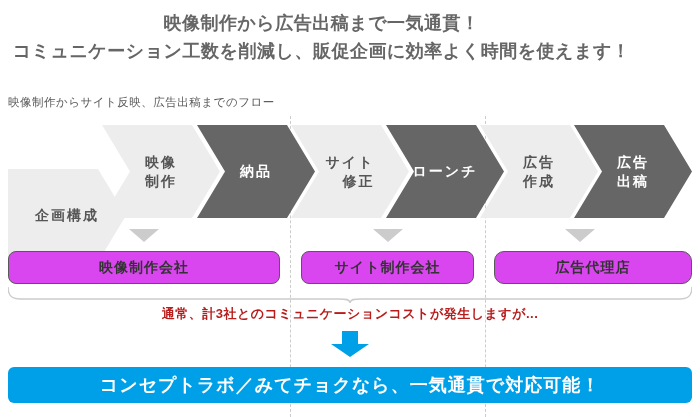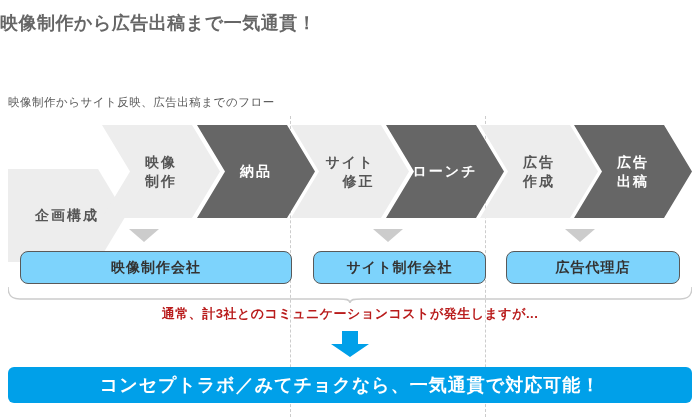--- a/index.html
+++ b/index.html
@@ -7,21 +7,21 @@
     width:700px;height:417px;
     background:#ffffff;
     font-family:"Liberation Sans","DejaVu Sans",sans-serif;
     position:relative;
     overflow:hidden;
   }
   .stage{position:absolute;inset:0;width:700px;height:417px;}
 
   
   .title{
-    position:absolute;left:0;width:643px;text-align:left;
+    position:absolute;left:0;width:643px;text-align:center;
     font-size:18px;font-weight:bold;color:#666666;letter-spacing:.5px;
   }
   .title.l1{top:11px;}
   .title.l2{top:39px;}
   .flow-caption{
     position:absolute;left:8px;top:95px;
     font-size:11.5px;font-weight:normal;color:#595959;letter-spacing:.5px;
   }
 
   
@@ -58,29 +58,28 @@
     border-left:15px solid transparent;border-right:15px solid transparent;
     border-top:13px solid #cccccc;
   }
   .tri.t1{left:129px;}
   .tri.t2{left:373px;}
   .tri.t3{left:565px;}
 
   
   .company{
     position:absolute;top:251px;height:33px;z-index:1;
-    background:#7dd3fc;border:1.5px solid #595959;border-radius:8px;
+    background:#d946ef;border:1.5px solid #595959;border-radius:8px;
     display:flex;align-items:center;justify-content:center;
     font-size:14px;font-weight:bold;color:#333333;letter-spacing:1px;
     box-sizing:border-box;
-    margin-left:12px;
   }
   .company.b1{left:8px;width:272px;}
   .company.b2{left:301px;width:173px;}
-  .company.b3{left:494px;width:174px;}
+  .company.b3{left:494px;width:198px;border-radius:10px;}
 
   
   .brace{position:absolute;left:8px;top:286px;width:684px;height:17px;z-index:1;}
   .note{
     position:absolute;left:0;top:305px;width:700px;text-align:center;
     font-size:13px;font-weight:bold;color:#b91c1c;z-index:1;letter-spacing:.5px;
   }
 
   
   .down-arrow{position:absolute;left:331px;top:331px;z-index:1;}
@@ -90,20 +89,21 @@
     display:flex;align-items:center;justify-content:center;
     font-size:18px;font-weight:bold;color:#ffffff;letter-spacing:1px;
   }
 </style>
 </head>
 <body>
 
 <div class="stage">
 
   <div class="title l1">映像制作から広告出稿まで一気通貫！</div>
+  <div class="title l2">コミュニケーション工数を削減し、販促企画に効率よく時間を使えます！</div>
   <div class="flow-caption">映像制作からサイト反映、広告出稿までのフロー</div>
 
   <div class="vline v1"></div>
   <div class="vline v2"></div>
 
   <div class="flow">
     <div class="chev first light p0">企画構成</div>
     <div class="chev light p1">映像
 制作</div>
     <div class="chev dark p2">納品</div>

